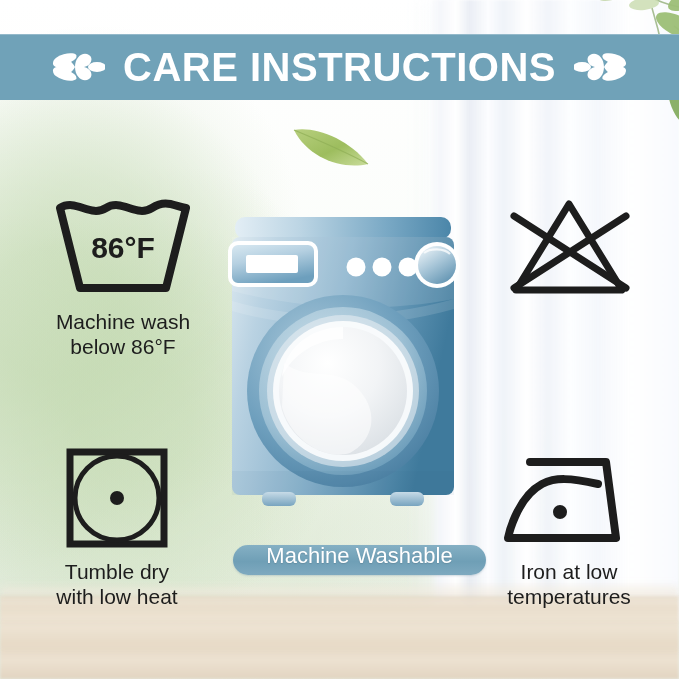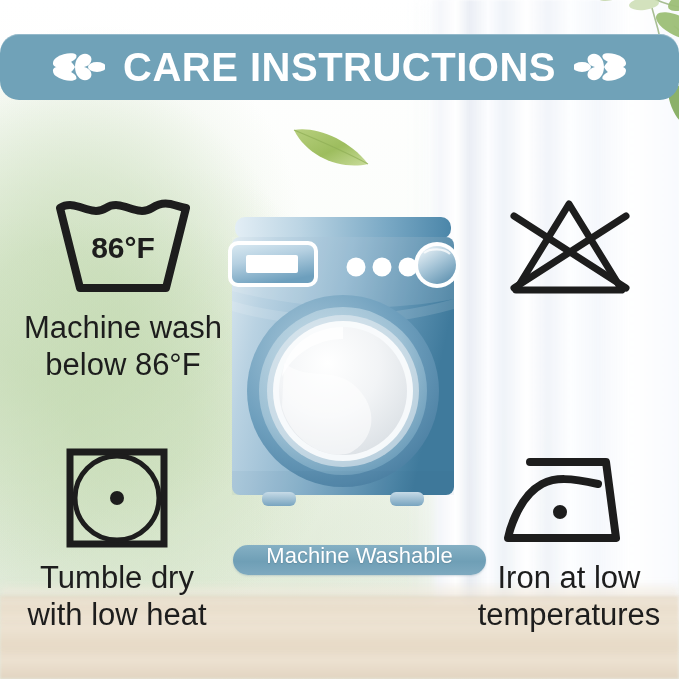--- a/index.html
+++ b/index.html
@@ -76,21 +76,20 @@
     filter:blur(3px);
   }
 
   
   .banner{
     position:absolute;left:0;top:34px;width:679px;height:66px;
     background:#70a2b8;
     display:flex;align-items:center;justify-content:center;
     gap:18px;
     box-shadow:0 1px 0 rgba(255,255,255,.25) inset;
-    border-radius:19px;
   }
   .banner-title{
     color:#ffffff;
     font-size:40px;
     font-weight:bold;
     letter-spacing:.5px;
     white-space:nowrap;
     line-height:1;
     font-family:"Liberation Sans", sans-serif;
   }
@@ -104,21 +103,21 @@
   .leaves-corner{position:absolute;left:556px;top:-22px;width:150px;height:175px;}
   .leaves-corner svg{display:block;width:100%;height:100%;}
 
   
   .cell{position:absolute;display:flex;flex-direction:column;align-items:center;}
   .cell .sym{display:block;}
   .cell .cap{
     margin-top:6px;
     text-align:center;
     color:#1d1d1d;
-    font-size:31px;
+    font-size:21px;
     line-height:1.18;
     font-family:"Liberation Sans", sans-serif;
     white-space:pre-line;
   }
 
   #cell-wash   {left:20px; top:196px; width:206px;}
   #cell-bleach {left:466px;top:196px; width:206px;}
   #cell-dry    {left:14px; top:446px; width:206px;}
   #cell-iron   {left:466px;top:446px; width:206px;}
 

